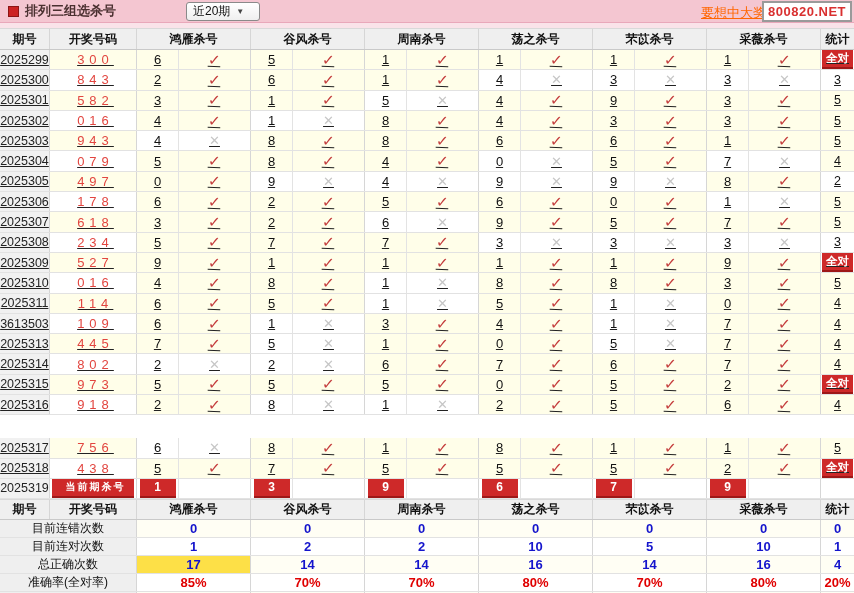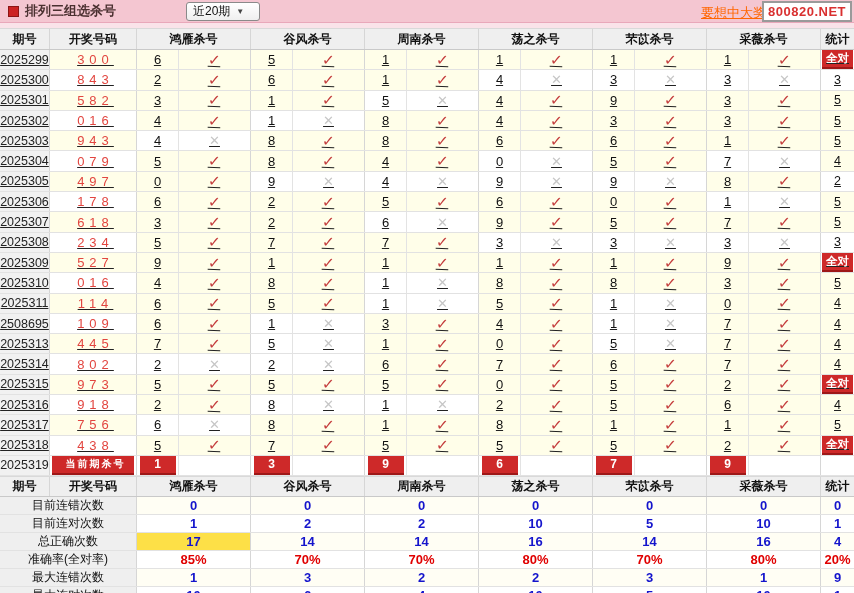--- a/index.html
+++ b/index.html
@@ -471,21 +471,21 @@
           <div class="cell c-mark bg-miss">
             <span class="cross">✕</span>
           </div>
           <div class="cell c-num bg-hit">0</div>
           <div class="cell c-mark bg-hit">
             <span class="check">✓</span>
           </div>
           <div class="cell c-stat bg-hit">4</div>
         </div>
         <div class="row" style="height: 19.3px;">
-          <div class="cell c-period">2508695</div>
+          <div class="cell c-period">3613503</div>
           <div class="cell c-draw bg-even">109</div>
           <div class="cell c-num bg-hit">6</div>
           <div class="cell c-mark bg-hit">
             <span class="check">✓</span>
           </div>
           <div class="cell c-num bg-miss">1</div>
           <div class="cell c-mark bg-miss">
             <span class="cross">✕</span>
           </div>
           <div class="cell c-num bg-hit">3</div>
@@ -617,21 +617,21 @@
           <div class="cell c-num bg-hit">5</div>
           <div class="cell c-mark bg-hit">
             <span class="check">✓</span>
           </div>
           <div class="cell c-num bg-hit">6</div>
           <div class="cell c-mark bg-hit">
             <span class="check">✓</span>
           </div>
           <div class="cell c-stat bg-hit">4</div>
         </div>
-        <div class="row" style="height: 19.3px;">
+        <div class="row" style="height: 19.3px; margin-top: 23px;">
           <div class="cell c-period">2025317</div>
           <div class="cell c-draw bg-odd">756</div>
           <div class="cell c-num bg-miss">6</div>
           <div class="cell c-mark bg-miss">
             <span class="cross">✕</span>
           </div>
           <div class="cell c-num bg-hit">8</div>
           <div class="cell c-mark bg-hit">
             <span class="check">✓</span>
           </div>

